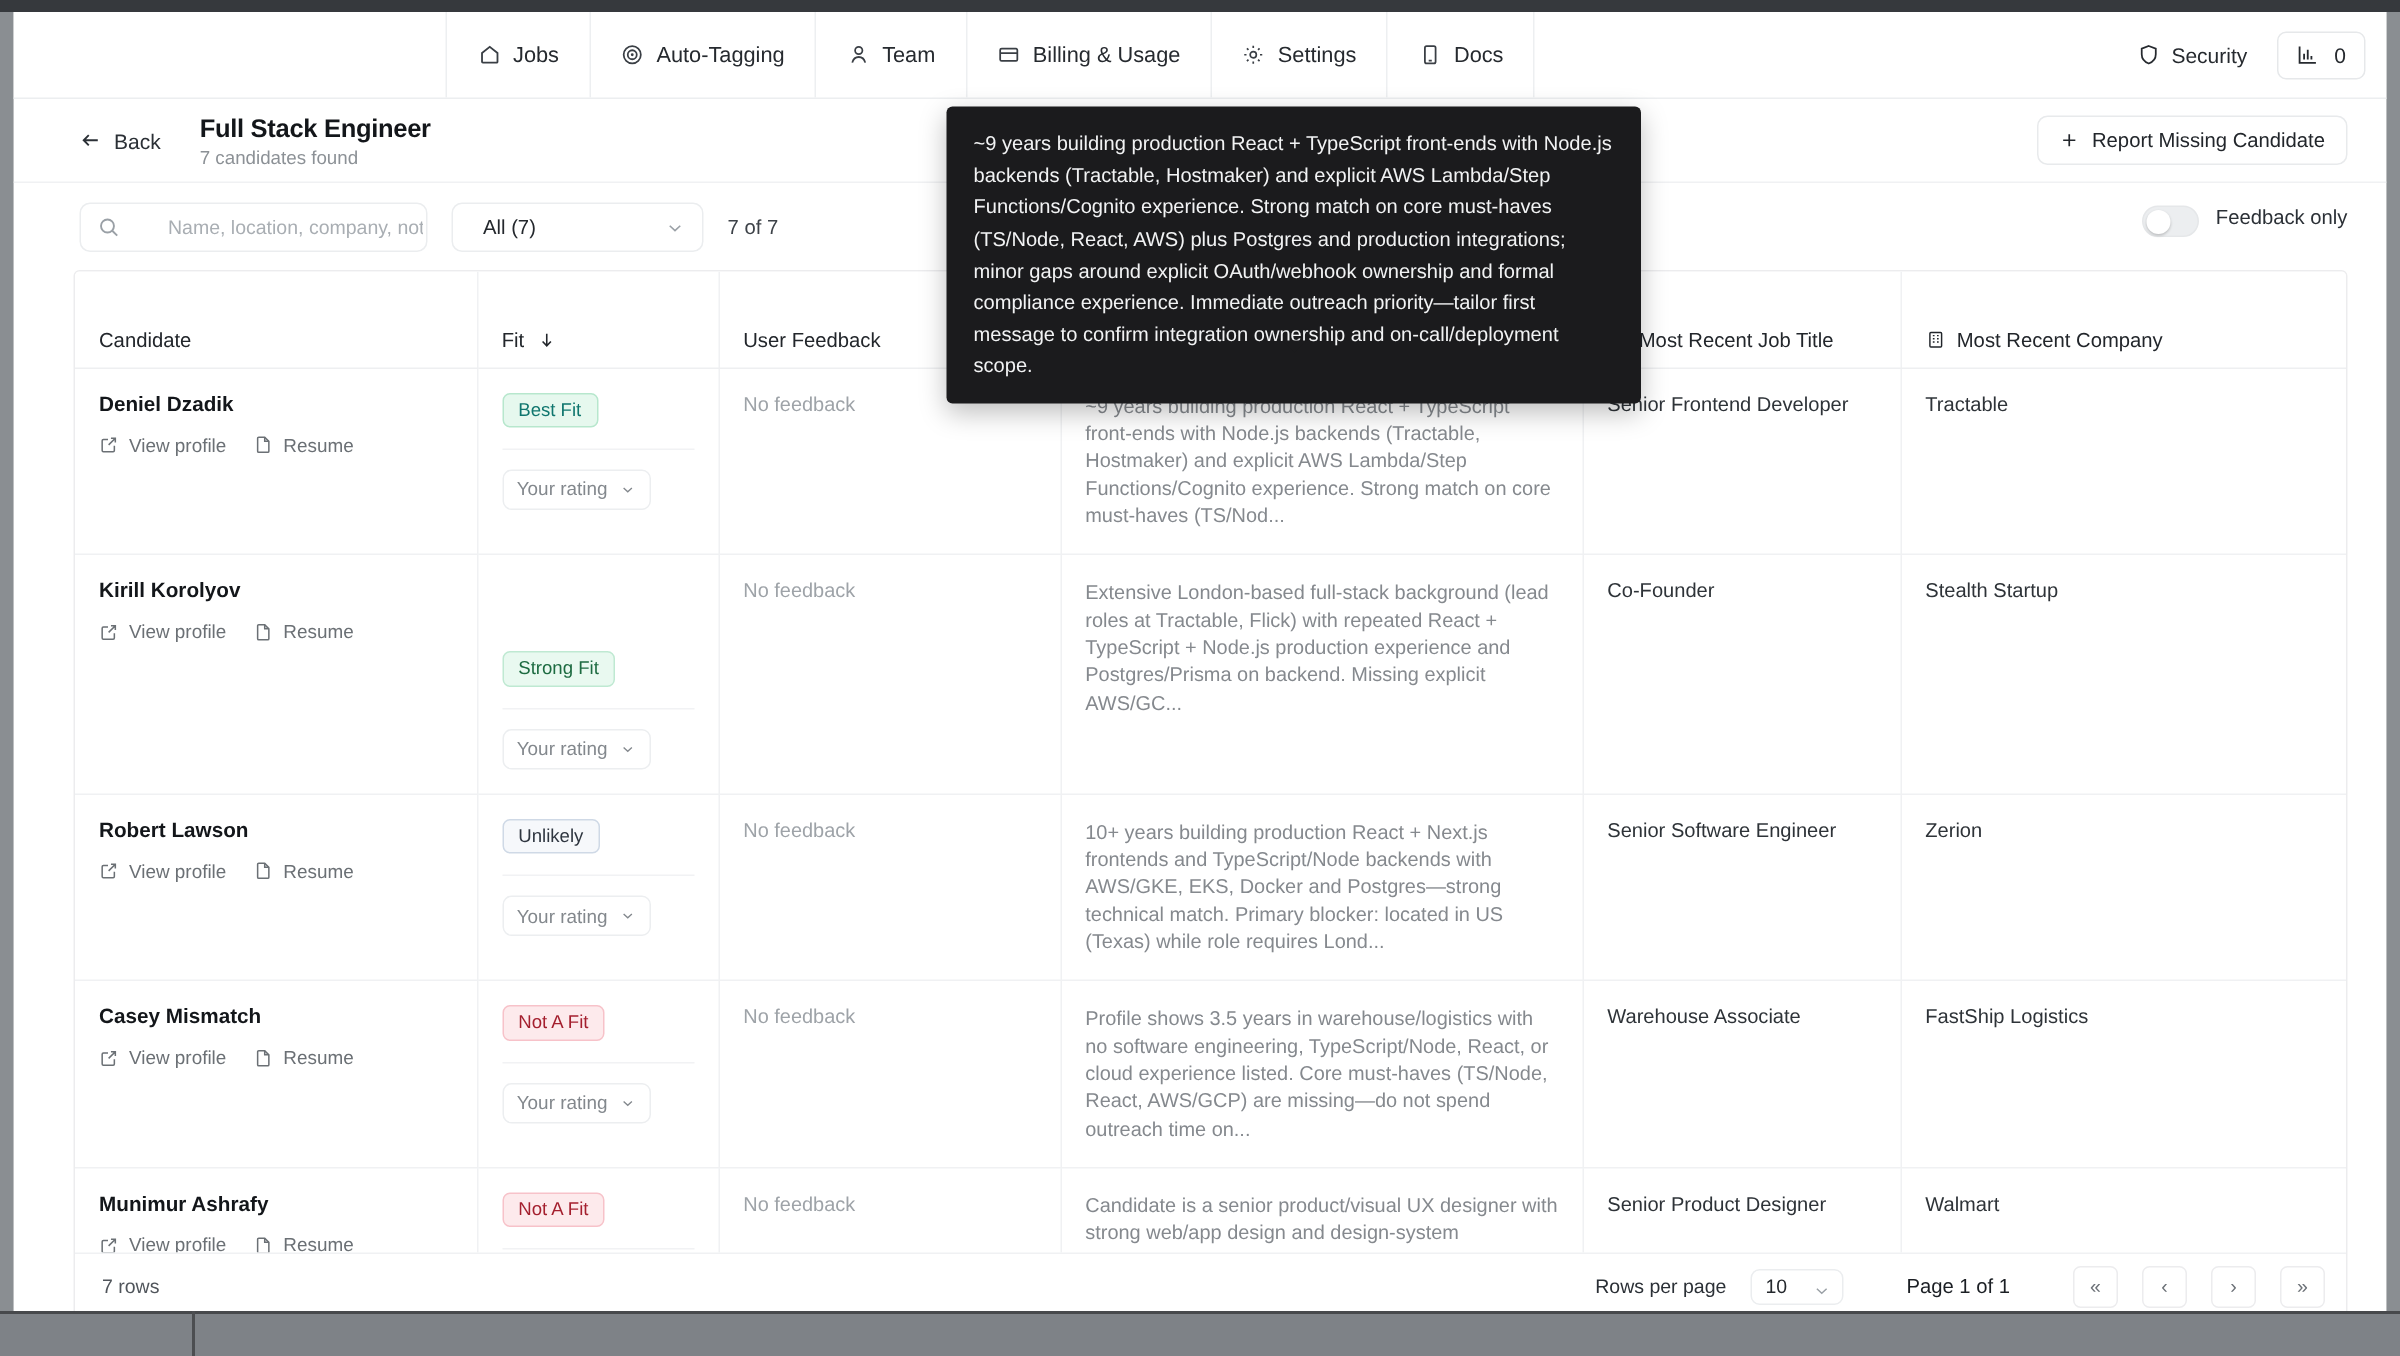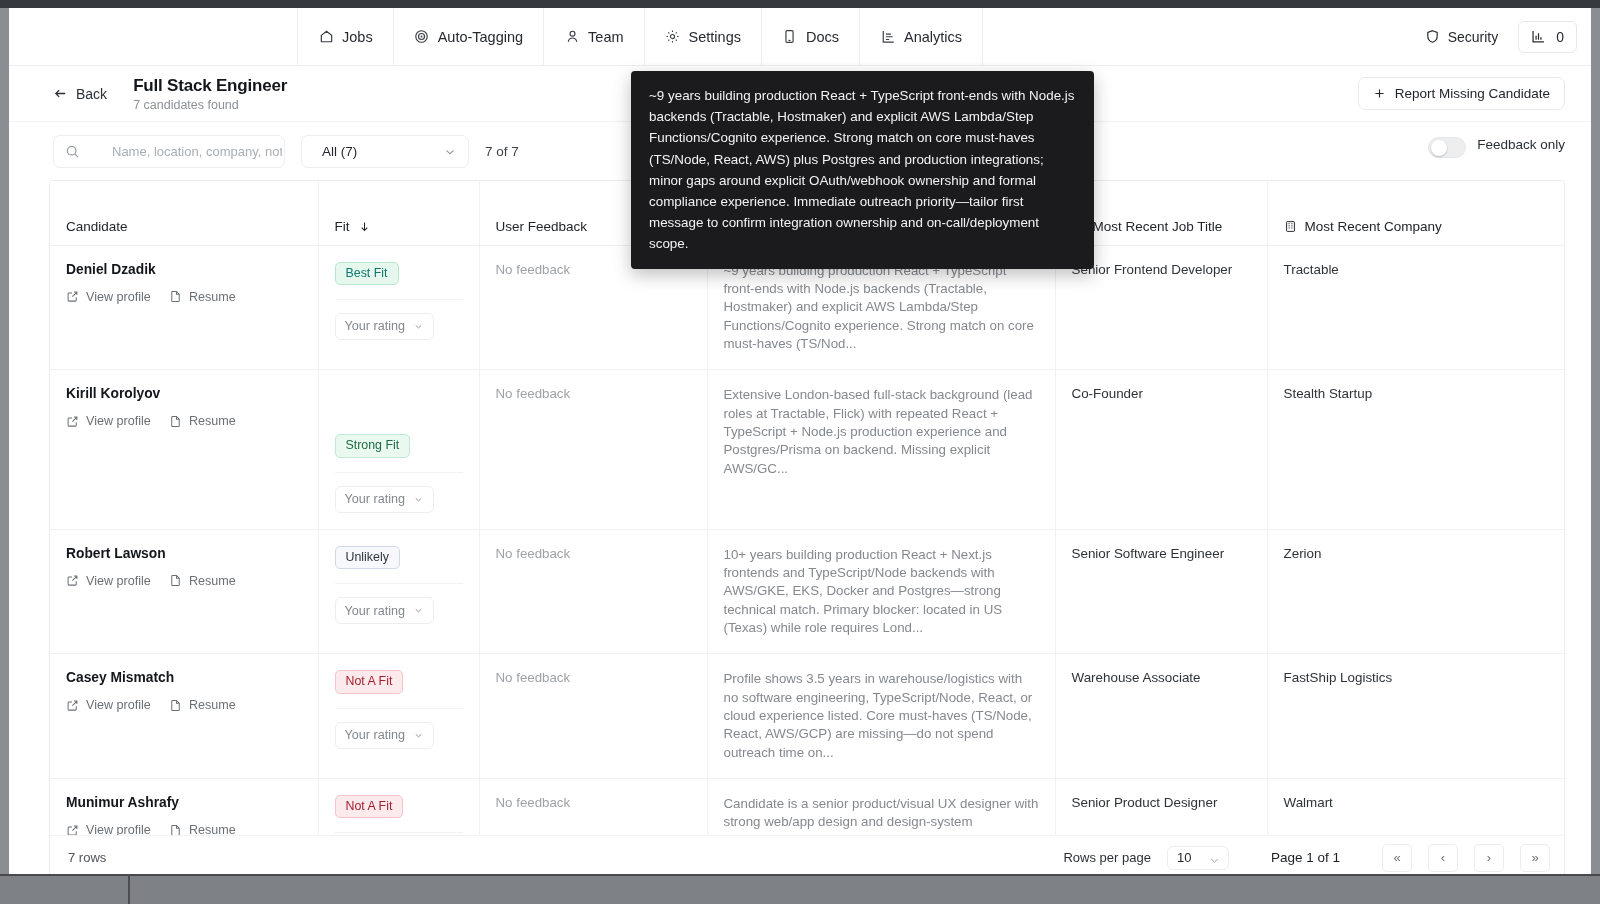--- a/index.html
+++ b/index.html
@@ -322,20 +322,29 @@
         <div class="nav-item">
           <span class="nicon">
             <svg width="15" height="15" viewBox="0 0 16 16" fill="none" stroke="currentColor" stroke-width="1.25">
                 <circle cx="8" cy="5" r="2.6"></circle>
                 <path d="M3.4 13.6c.7-2.6 2.4-4 4.6-4s3.9 1.4 4.6 4"></path>
               </svg>
           </span>
           <span>Team</span>
         </div>
 
+        <div class="nav-item">
+          <span class="nicon">
+            <svg width="15" height="15" viewBox="0 0 16 16" fill="none" stroke="currentColor" stroke-width="1.25">
+                <rect x="1.9" y="3.6" width="12.2" height="8.8" rx="1.1"></rect>
+                <path d="M1.9 6.9h12.2"></path>
+              </svg>
+          </span>
+          <span>Billing &amp; Usage</span>
+        </div>
 
         <div class="nav-item">
           <span class="nicon">
             <svg width="15" height="15" viewBox="0 0 16 16" fill="none" stroke="currentColor" stroke-width="1.2">
                 <circle cx="8" cy="8" r="2.2"></circle>
                 <path d="M8 1.6v1.6M8 12.8v1.6M14.4 8h-1.6M3.2 8H1.6M12.5 3.5l-1.1 1.1M4.6 11.4l-1.1 1.1M12.5 12.5l-1.1-1.1M4.6 4.6 3.5 3.5"></path>
               </svg>
           </span>
           <span>Settings</span>
         </div>
@@ -343,29 +352,20 @@
         <div class="nav-item">
           <span class="nicon">
             <svg width="15" height="15" viewBox="0 0 16 16" fill="none" stroke="currentColor" stroke-width="1.25">
                 <rect x="4.2" y="1.8" width="7.6" height="12.4" rx="1.2"></rect>
                 <path d="M6.9 12.2h2.2"></path>
               </svg>
           </span>
           <span>Docs</span>
         </div>
 
-        <div class="nav-item">
-          <span class="nicon">
-            <svg width="15" height="15" viewBox="0 0 16 16" fill="none" stroke="currentColor" stroke-width="1.25">
-                <path d="M2.4 2v12h11.2"></path>
-                <path d="M5.2 5.4h5.4M5.2 8.3h7.2M5.2 11.2h3.6"></path>
-              </svg>
-          </span>
-          <span>Analytics</span>
-        </div>
       </div>
 
       <div class="nav-right">
         <div class="nav-sec">
           <span class="nicon">
             <svg width="15" height="15" viewBox="0 0 16 16" fill="none" stroke="currentColor" stroke-width="1.25">
                 <path d="M8 1.8 13 3.6v4.1c0 3.2-2.1 5.5-5 6.5-2.9-1-5-3.3-5-6.5V3.6L8 1.8Z"></path>
               </svg>
           </span>
           <span>Security</span>

